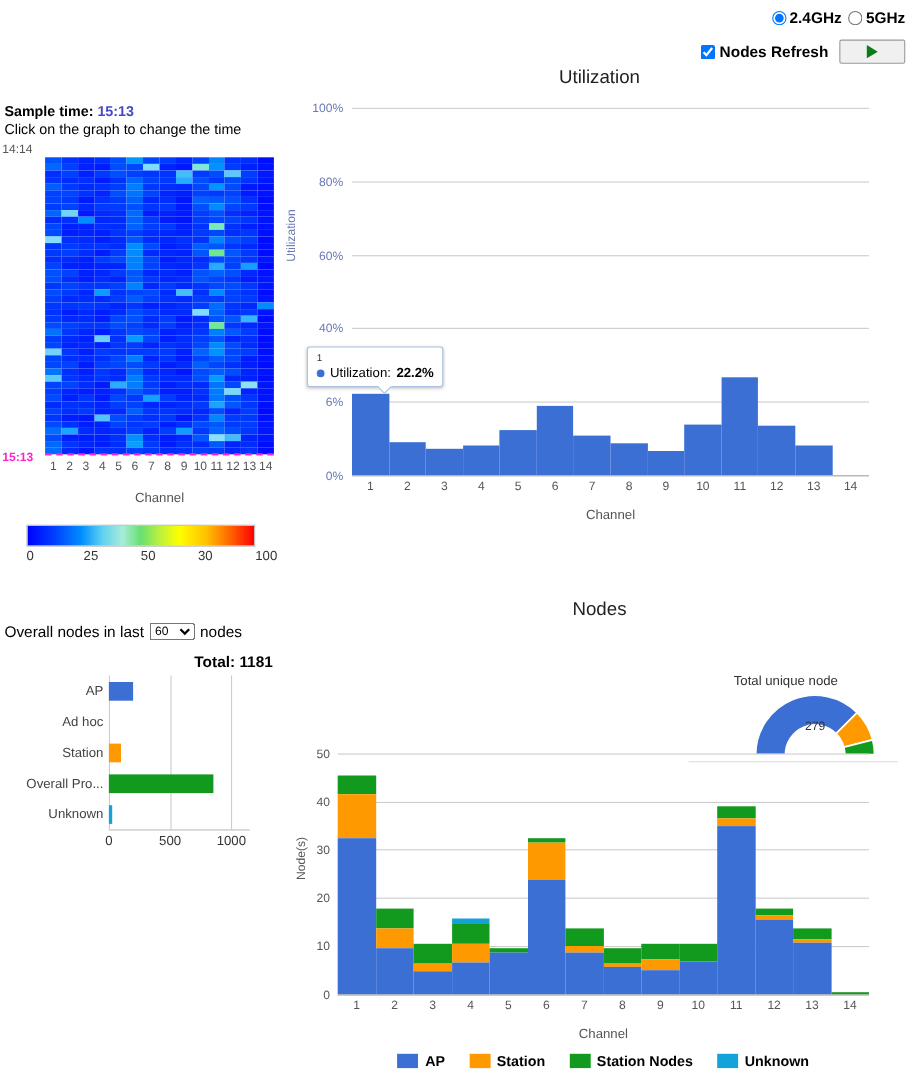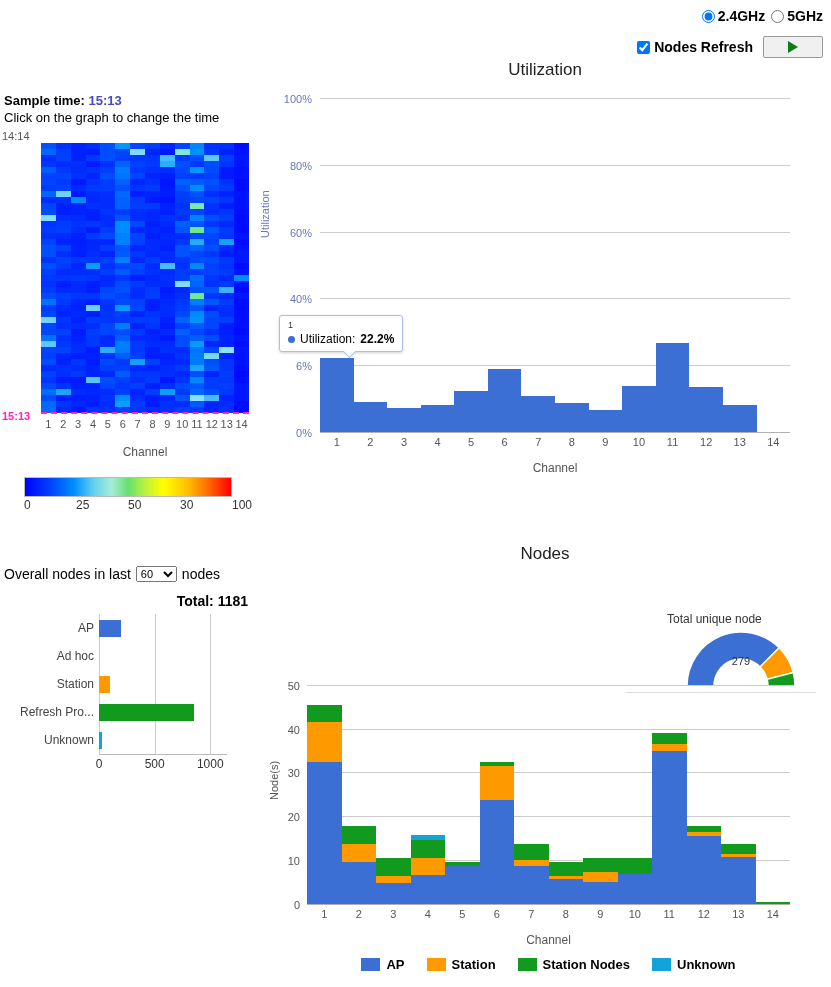--- a/index.html
+++ b/index.html
@@ -1091,21 +1091,21 @@
       </div>
       <div class="hbar-row">
         <span class="hbar-cat">Ad hoc</span>
         <div class="hbar" style="width: 0px; background: rgb(255, 153, 0);"></div>
       </div>
       <div class="hbar-row">
         <span class="hbar-cat">Station</span>
         <div class="hbar" style="width: 11.1304px; background: rgb(255, 153, 0);"></div>
       </div>
       <div class="hbar-row">
-        <span class="hbar-cat">Refresh Pro...</span>
+        <span class="hbar-cat">Overall Pro...</span>
         <div class="hbar" style="width: 95.2765px; background: rgb(18, 154, 30);"></div>
       </div>
       <div class="hbar-row">
         <span class="hbar-cat">Unknown</span>
         <div class="hbar" style="width: 2.78261px; background: rgb(18, 164, 217);"></div>
       </div>
     </div>
   <div class="haxis"></div>
   <div class="hticks" id="hticks">
       <span style="left: 39px; transform: translateX(-50%);">0</span>

